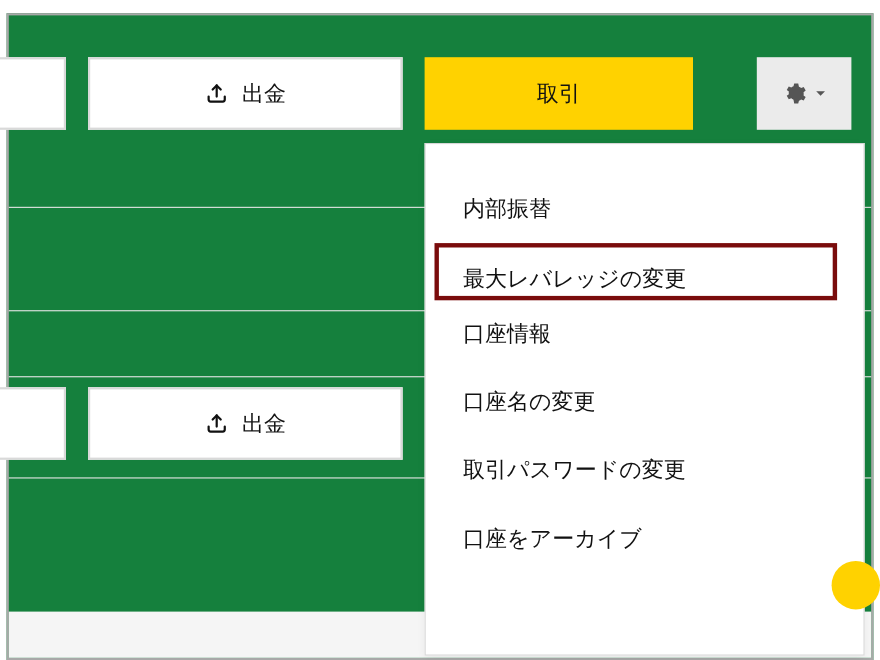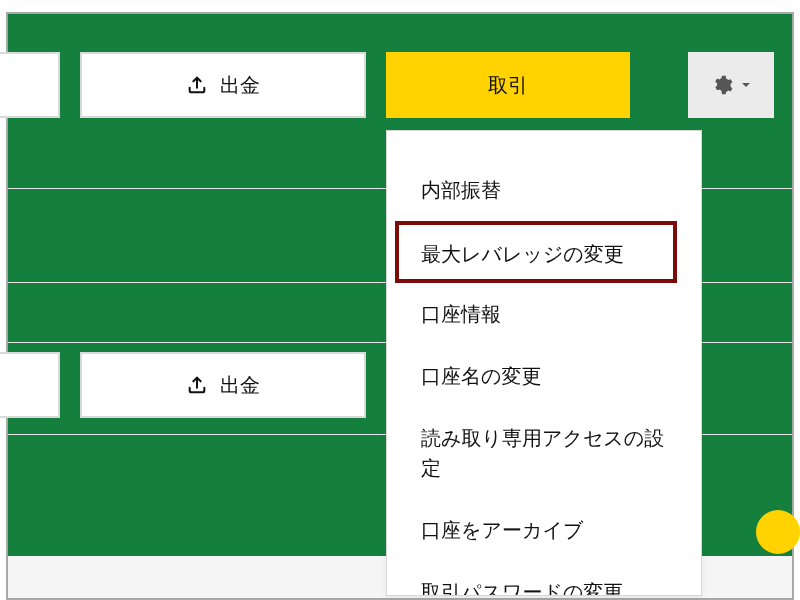--- a/index.html
+++ b/index.html
@@ -15,24 +15,24 @@
   .btn { position:absolute; display:flex; align-items:center; justify-content:center; gap:12px; font-size:20px; font-weight:500; color:#111; background:#fff; border:2px solid #d9d9d9; cursor:pointer; }
   .withdraw1 { left:72px; top:38px; width:286px; height:66px; }
   .withdraw2 { left:72px; top:338px; width:286px; height:66px; }
   .trade { left:378px; top:38px; width:244px; height:66px; background:#ffd200; border:none; }
   .gear { left:680px; top:38px; width:86px; height:66px; background:#ebebeb; border:none; display:flex; align-items:center; justify-content:center; gap:8px; }
 
   .upload-icon svg { width:22px; height:22px; display:block; }
   .gear-icon svg { width:22px; height:22px; display:block; }
   .caret svg { width:10px; height:10px; display:block; }
 
-  .dropdown { position:absolute; left:378px; top:116px; width:316px; bottom:2px; background:#fff; border:1px solid #d7d7d7; box-shadow:0 3px 8px rgba(0,0,0,0.06); overflow:hidden; }
+  .dropdown { position:absolute; left:378px; top:116px; width:400px; bottom:2px; background:#fff; border:1px solid #d7d7d7; box-shadow:0 3px 8px rgba(0,0,0,0.06); overflow:hidden; }
   .dd-inner { padding:28px 0 0 0; }
   .dd-item { padding:16px 34px; font-size:20px; color:#111; cursor:pointer; line-height:1.5; }
-  .dd-item.highlight { position:relative; padding-top:18px; padding-bottom:14px; }
+  .dd-item.highlight { position:relative; padding-top:18px; padding-bottom:4px; }
   .dd-item.highlight::after { content:""; position:absolute; left:8px; right:24px; top:0; bottom:0; border:4px solid #7a0c0c; pointer-events:none; }
 
   .partial-left { position:absolute; left:-10px; top:38px; width:62px; height:66px; border:2px solid #d9d9d9; border-left:none; background:#fff; }
   .partial-left2 { position:absolute; left:-10px; top:338px; width:62px; height:66px; border:2px solid #d9d9d9; border-left:none; background:#fff; }
 
   .yellow-blob { position:absolute; right:-8px; bottom:44px; width:44px; height:44px; border-radius:50%; background:#ffd200; }
 </style>
 </head>
 <body>
 
@@ -85,21 +85,20 @@
   <div class="row r3"></div>
   <div class="row r4"></div>
   <div class="footer"></div>
 
   <div class="dropdown">
     <div class="dd-inner">
       <div class="dd-item"><span>内部振替</span></div>
       <div class="dd-item highlight"><span>最大レバレッジの変更</span></div>
       <div class="dd-item"><span>口座情報</span></div>
       <div class="dd-item"><span>口座名の変更</span></div>
-      <div class="dd-item"><span>読み取り専用アクセスの設定</span></div>
+      <div class="dd-item"><span>取引パスワードの変更</span></div>
       <div class="dd-item"><span>口座をアーカイブ</span></div>
-      <div class="dd-item"><span>取引パスワードの変更</span></div>
     </div>
   </div>
 
   <div class="yellow-blob"></div>
 
 </div>
 
 </body></html>

